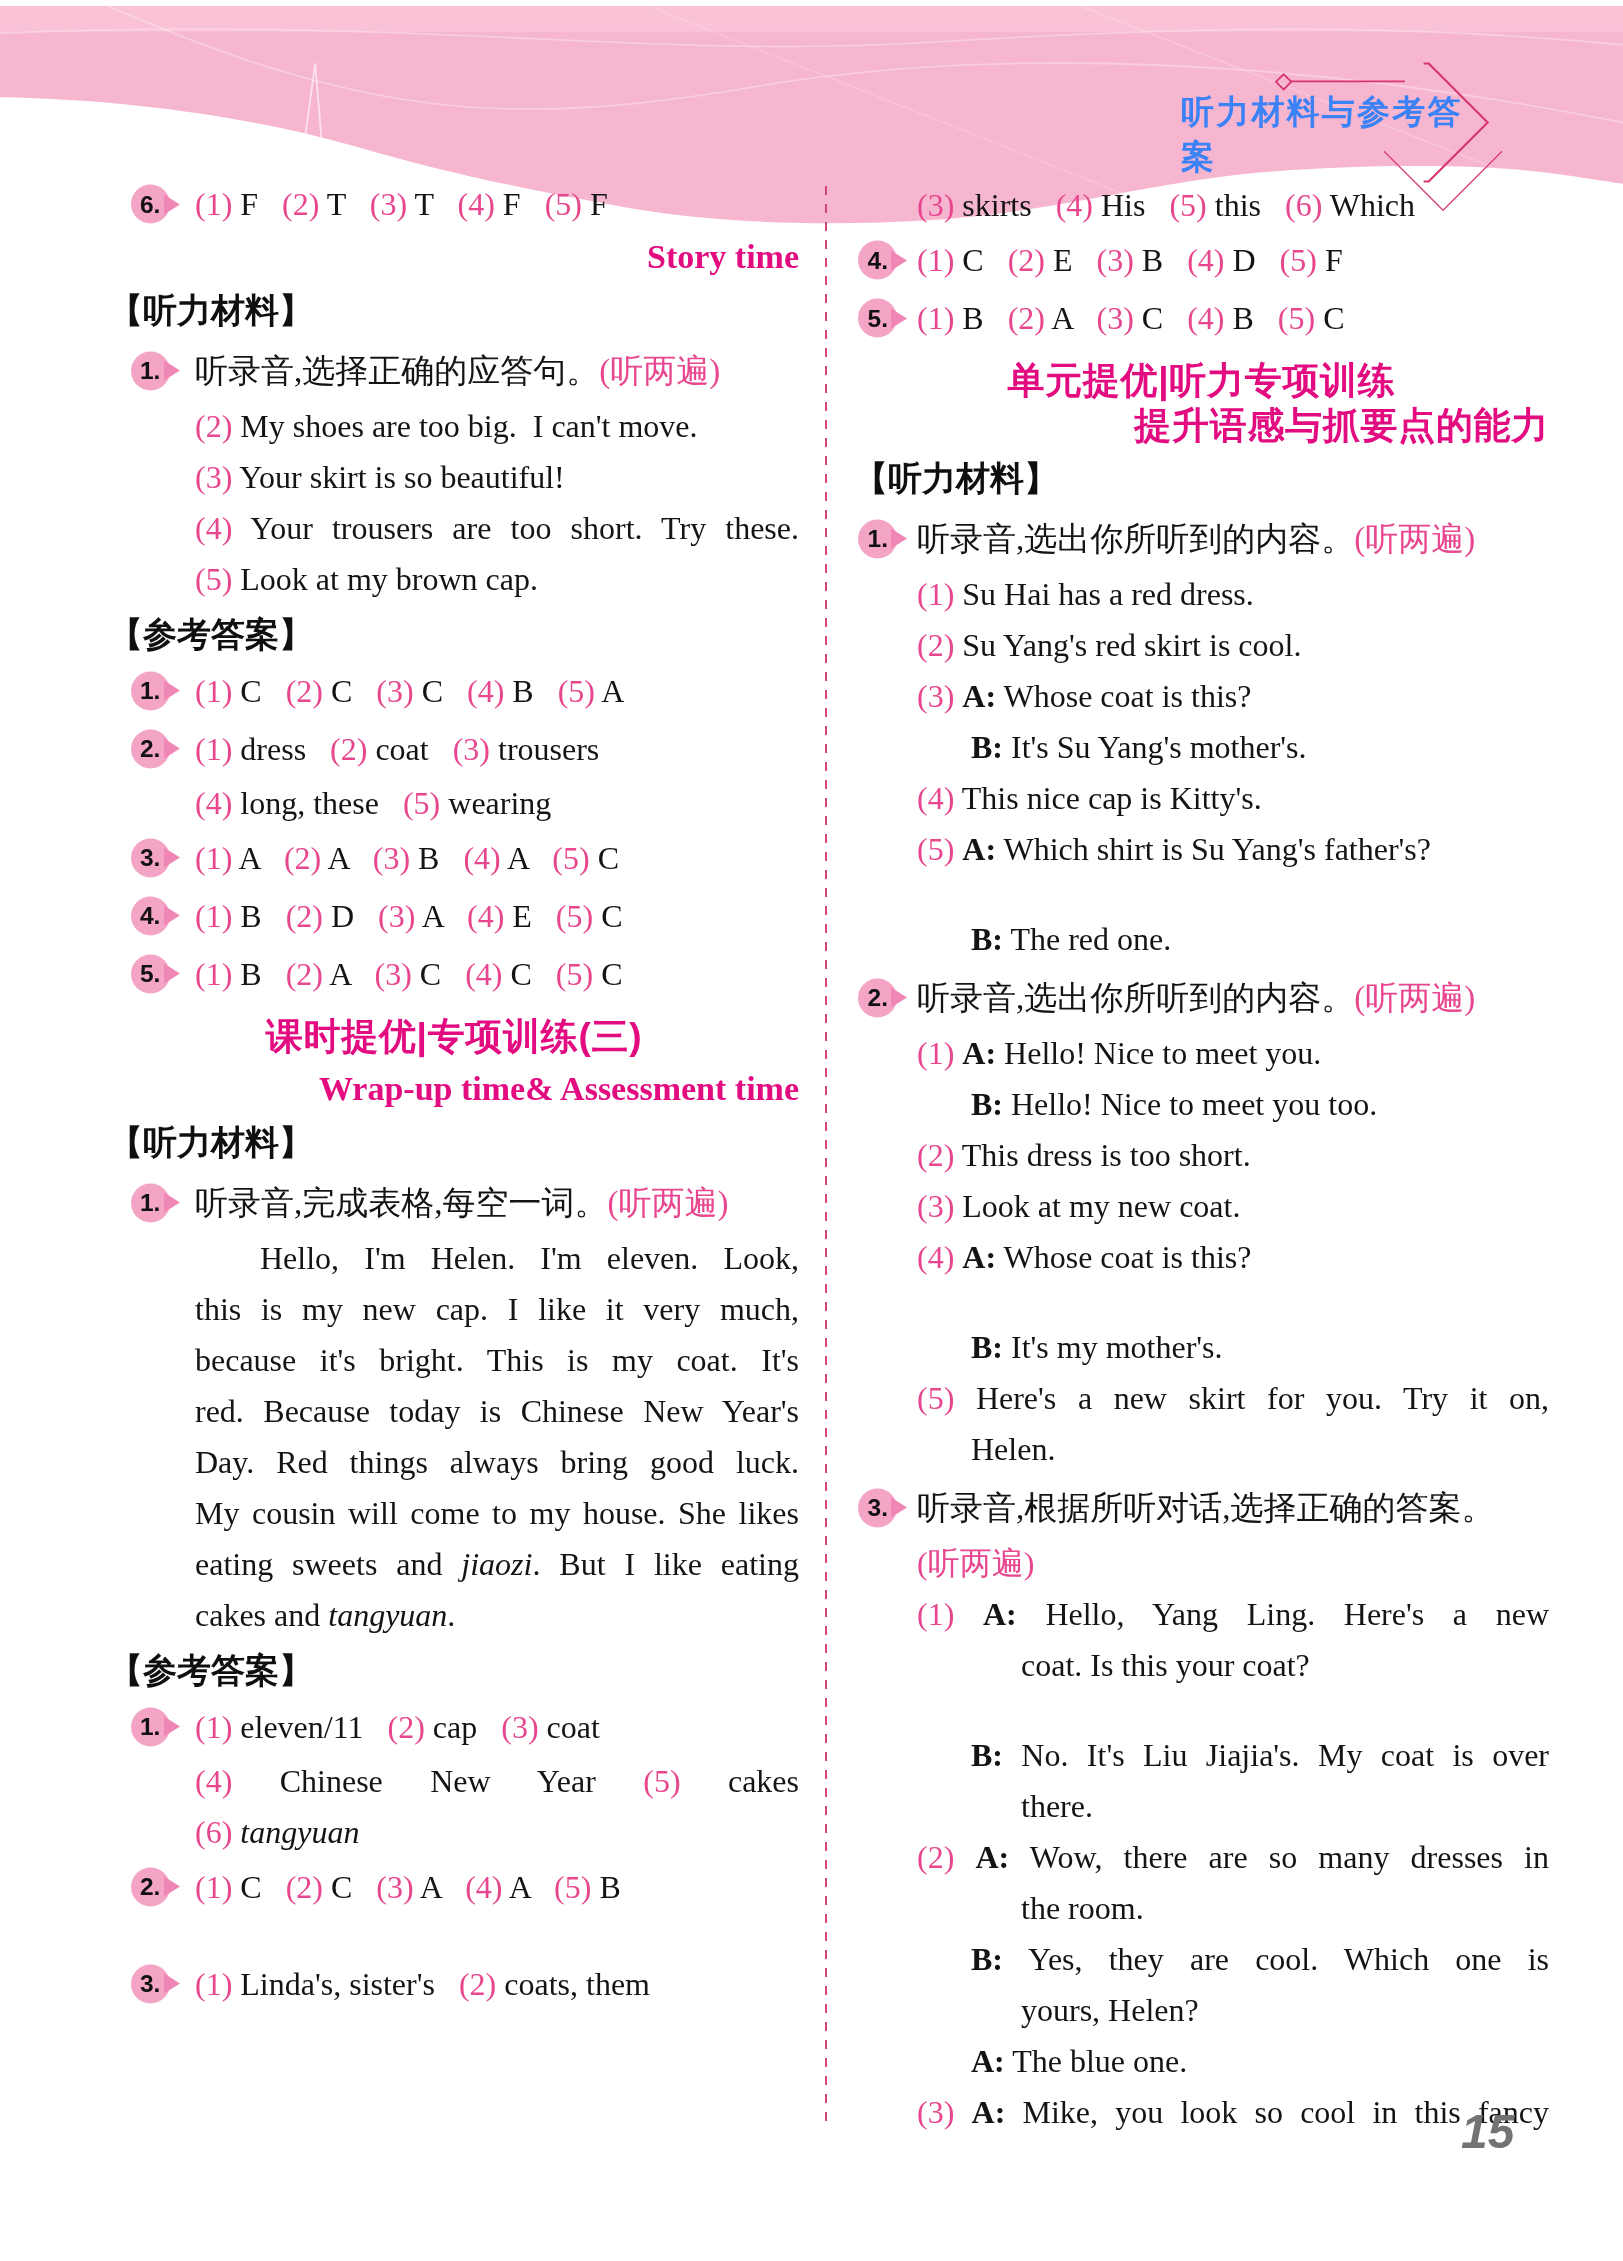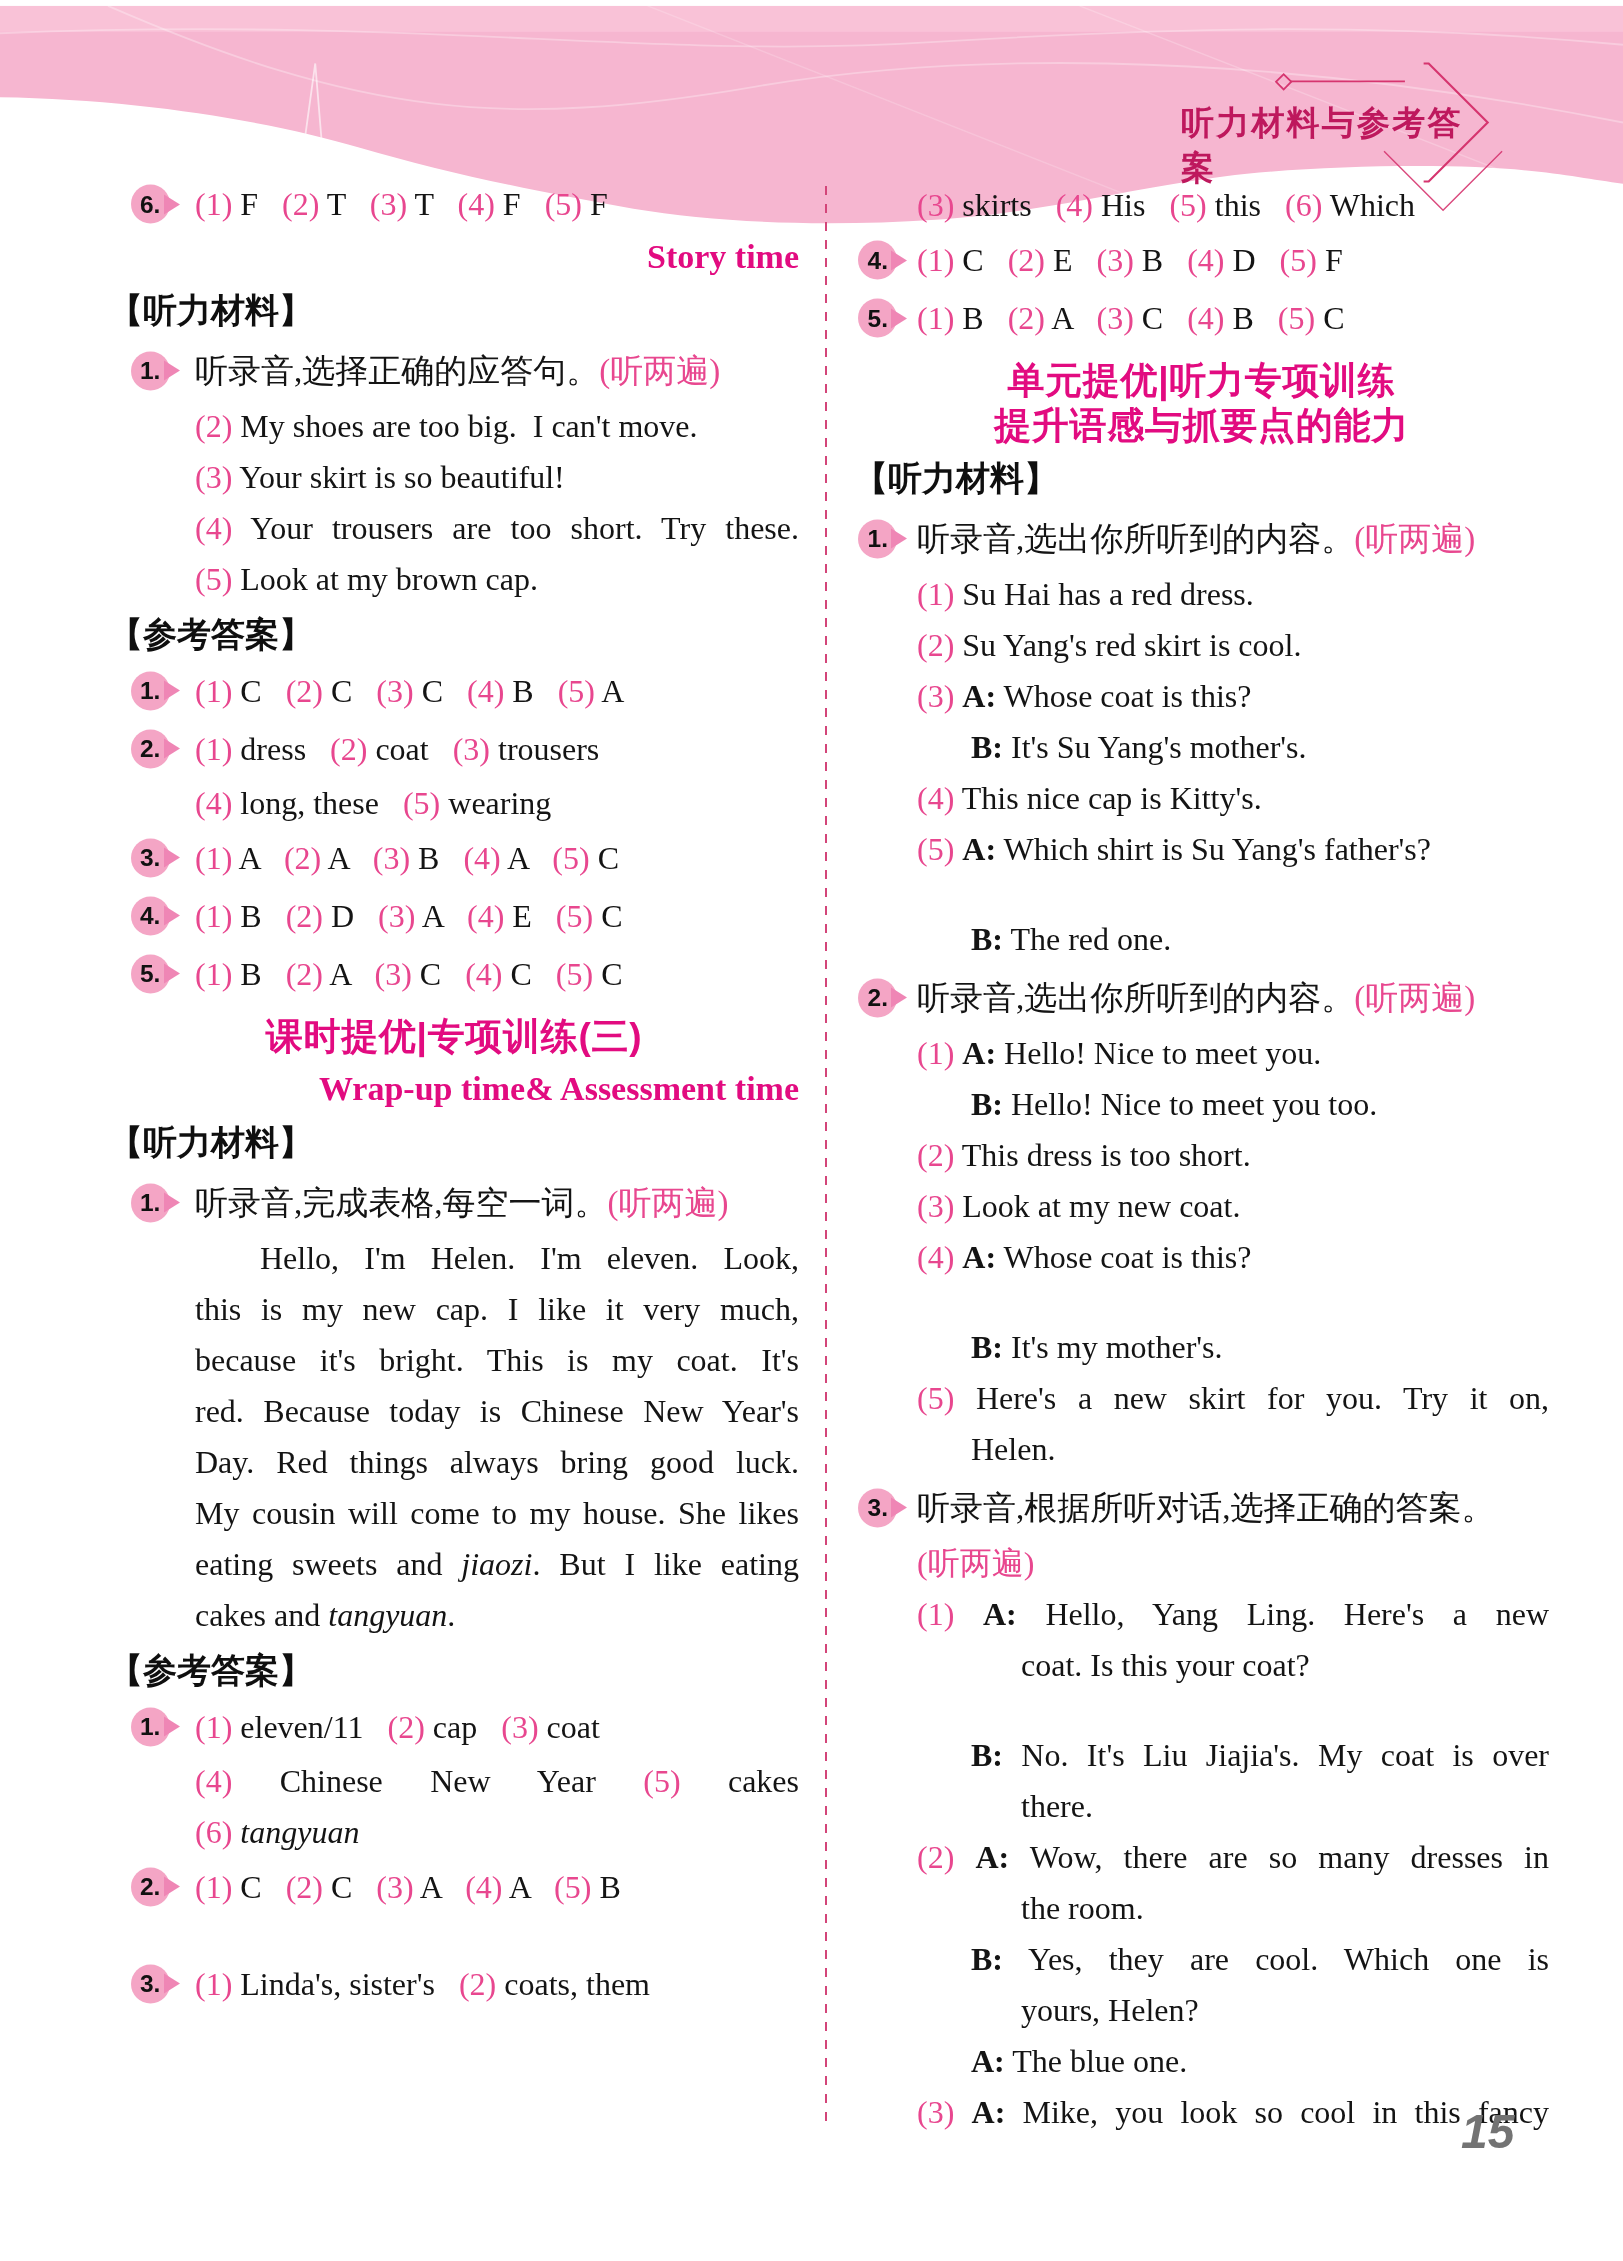--- a/index.html
+++ b/index.html
@@ -1,22 +1,22 @@
 <!DOCTYPE html>
 <html style="font-size:11.5px"><head>
 <meta charset="utf-8">
 <style>
   html,body{margin:0;padding:0;background:#e9e9e9;}
   .page{position:relative;width:1623px;height:2261px;background:#ffffff;overflow:hidden;
         font-family:"Liberation Serif","DejaVu Serif",serif;color:#141414;}
   
   .hdr-svg{position:absolute;left:0;top:0;}
-  .hdr-title{position:absolute;left:1181px;top:101px;width:302px;
+  .hdr-title{position:absolute;left:1181px;top:90px;width:302px;
              font-family:Liberation Serif, serif;
-             font-weight:700;font-size:33px;letter-spacing:2.2px;color:#be185d;}
+             font-weight:700;font-size:33px;letter-spacing:2.2px;color:#3b82f6;}
   
   .col{position:absolute;}
   .col-left {left:109px; top:175px;width:690px;--bx:21.6px;--i1:86px;--i2:141px;--i3:180px;}
   .col-right{left:854px;top:180px;width:695px;--bx:4.3px; --i1:63px; --i2:117px;--i3:167px;}
   .divider{position:absolute;left:825px;top:186px;width:2.2px;height:1944px;
            background:repeating-linear-gradient(to bottom,#d34579 0 9.4px,transparent 9.4px 18px);}
   
   .tline{position:relative;padding-left:var(--i1);font-size:32px;line-height:51px;white-space:pre-wrap;}
   .tline.ind2{padding-left:var(--i2);}
   .tline.ind3{padding-left:var(--i3);}
@@ -26,21 +26,21 @@
   .arow{position:relative;padding-left:var(--i1);font-size:32px;line-height:58px;white-space:pre-wrap;}
   .irow{position:relative;padding-left:var(--i1);font-size:33px;line-height:60px;margin-top:2.9px;white-space:pre-wrap;}
   .badge{position:absolute;left:var(--bx);top:50%;transform:translateY(-50%);
          width:39px;height:39px;border-radius:50%;background:#f4a5c5;
          display:flex;align-items:center;justify-content:center;
          font-family:"Liberation Sans","DejaVu Sans",sans-serif;font-weight:700;font-size:24.5px;color:#111;}
   .badge::after{content:"";position:absolute;left:33px;top:50%;transform:translateY(-50%);
          border-top:10.8px solid transparent;border-bottom:10.8px solid transparent;border-left:16px solid #ef86b5;}
   .hcn{margin-top:5.8px;text-align:center;color:#e20b80;letter-spacing:0.7px;
        font-family:"Liberation Sans","DejaVu Sans",sans-serif;font-weight:700;font-size:37px;line-height:56px;}
-  .hcn2{margin-top:-5.8px;line-height:46px;}
+  .hcn2{margin-top:-5.8px;line-height:46px;text-align:right;}
   .hen{text-align:right;color:#e20b80;font-family:"Liberation Serif","DejaVu Serif",serif;
        font-weight:700;font-size:34px;line-height:48px;}
   .lbl{margin-top:2px;font-family:"Liberation Sans","DejaVu Sans",sans-serif;
        font-weight:700;font-size:34px;line-height:55px;color:#0f0f0f;}
   
   .s-pk{color:#e8478f;}
   .s-b{font-weight:700;}
   .s-i{font-style:italic;}
   
   .pageno{position:absolute;left:1446px;top:2104px;

